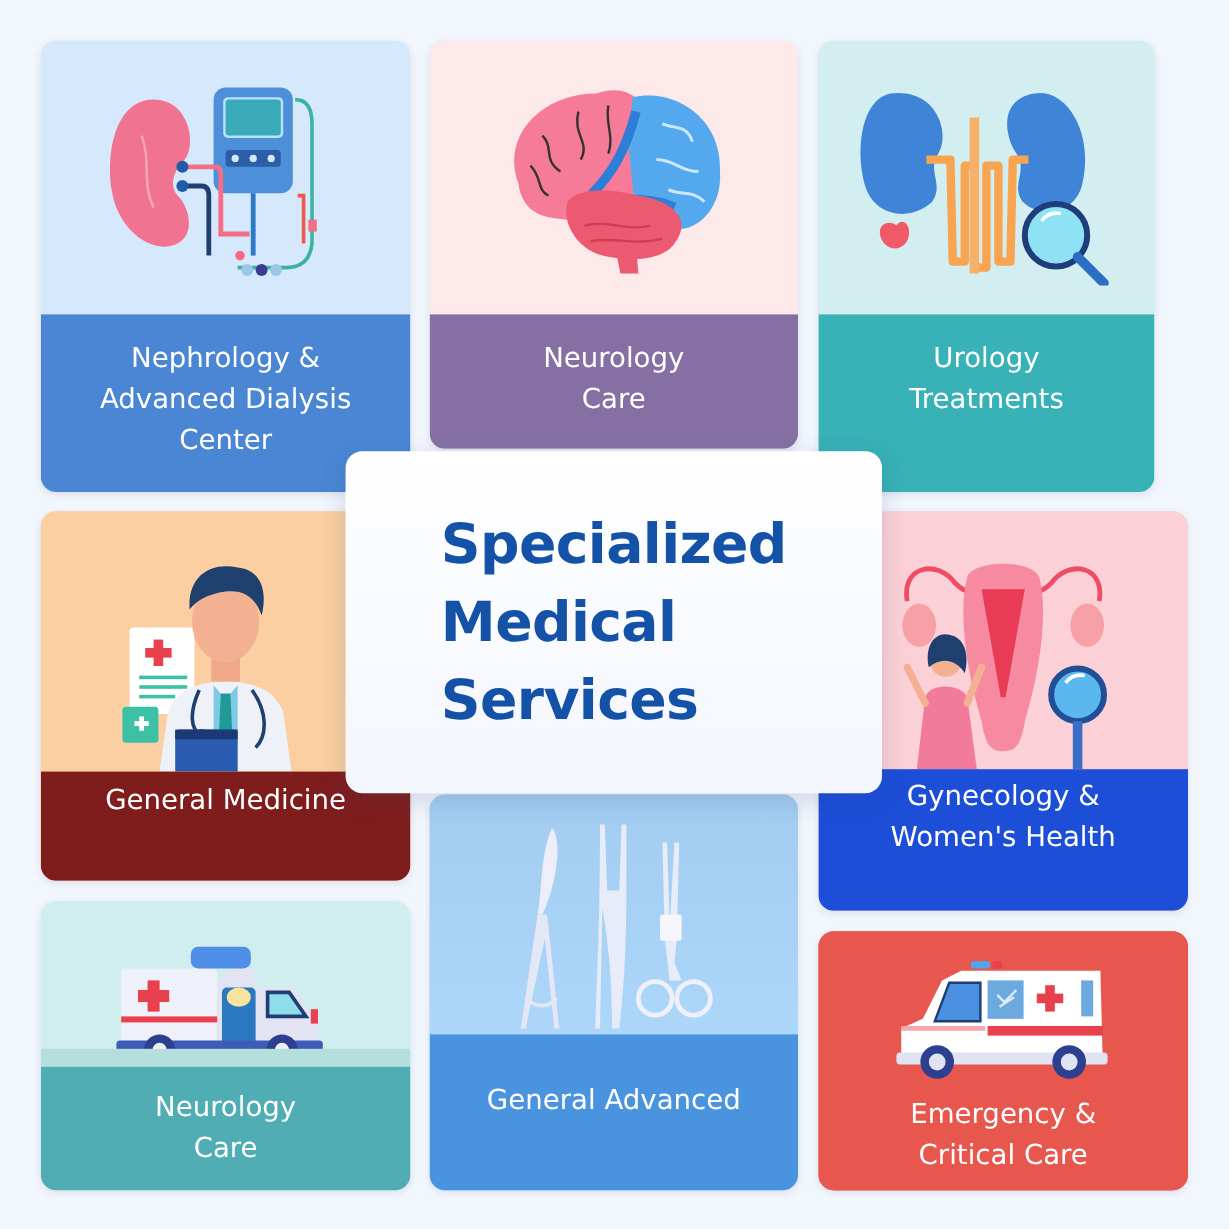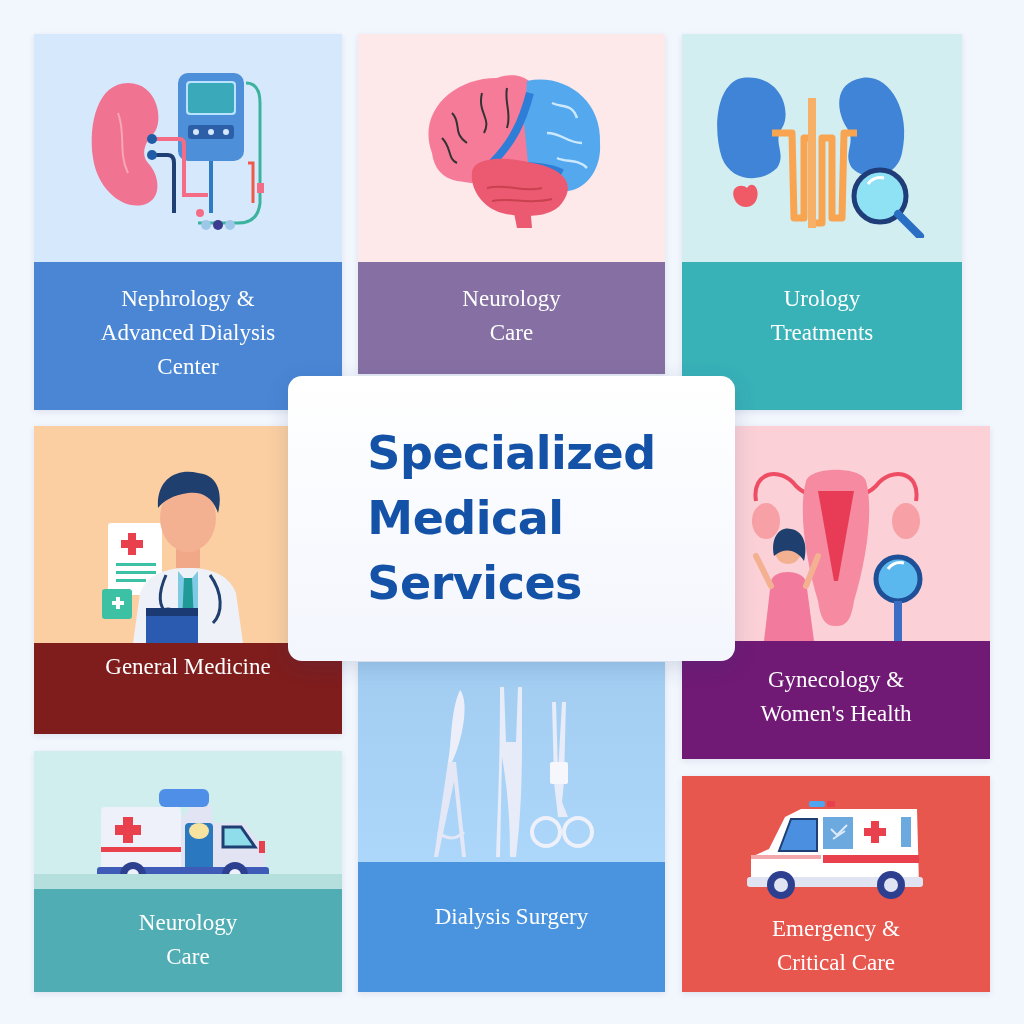--- a/index.html
+++ b/index.html
@@ -4,25 +4,24 @@
 <style>
   * { box-sizing: border-box; margin: 0; padding: 0; }
   html, body { width: 1024px; height: 1024px; overflow: hidden; }
   body {
     background: #f2f6fd;
     font-family: "DejaVu Sans", "Liberation Sans", sans-serif;
     position: relative;
   }
   .card {
     position: absolute;
-    border-radius: 0;
+    border-radius: 13px;
     overflow: hidden;
     box-shadow: 0 2px 6px rgba(40,60,110,0.10);
     cursor: pointer;
-    font-family: Liberation Serif, serif;
   }
   .card .art {
     position: absolute; left: 0; top: 0; right: 0;
     display: flex; align-items: center; justify-content: center;
   }
   .card .band {
     position: absolute; left: 0; right: 0; bottom: 0;
     display: flex; align-items: flex-start; justify-content: center;
     color: #ffffff;
     font-size: 23px;
@@ -164,21 +163,21 @@
       <ellipse cx="180" cy="70" rx="14" ry="18" fill="#f7a0a5"></ellipse>
       <path d="M38 190 L45 130 C48 118 75 118 80 130 L88 190 Z" fill="#f27a9c"></path>
       <circle cx="62" cy="100" r="13" fill="#f4b192"></circle>
       <path d="M48 105 C44 85 55 75 65 78 C78 80 82 95 78 110 C72 100 60 95 48 105 Z" fill="#1f3f6e"></path>
       <path d="M45 135 L30 105 M80 135 L92 105" stroke="#f4b192" stroke-width="6" stroke-linecap="round"></path>
       <circle cx="172" cy="128" r="22" fill="#5bb8ef" stroke="#1f4f96" stroke-width="5"></circle>
       <rect x="168" y="150" width="8" height="40" fill="#3b6ec4"></rect>
       <path d="M162 118 Q168 110 178 112" stroke="#fff" stroke-width="3" fill="none"></path>
     </svg>
   </div>
-  <div class="band" style="top:215px;background:#701a75;padding-top:22px;">
+  <div class="band" style="top:215px;background:#1d4ed8;padding-top:6px;">
     <span>Gynecology &amp;
 Women's Health</span>
   </div>
 </div>
 
 <div class="card" style="left:34px;top:751px;width:308px;height:241px;background:#d1eeee;">
   <div class="art" style="height:138px;background:#d1eeee;align-items:flex-end;">
     <svg width="190" height="110" viewBox="0 0 190 110">
       <rect x="8" y="28" width="80" height="62" rx="4" fill="#eef0fa"></rect>
       <path d="M88 40 L88 90 L172 90 L172 70 L150 44 L120 44 L118 26 L100 26 Z" fill="#e2e4f4"></path>
@@ -211,21 +210,21 @@
       <path d="M36 80 L44 80 L54 175 L50 175 L42 100 L26 175 L22 175 Z" fill="#e4e7f5"></path>
       <path d="M26 150 Q40 162 52 150" stroke="#e4e7f5" stroke-width="3" fill="none"></path>
       <path d="M88 5 L92 5 L94 60 L104 60 L106 5 L110 5 L110 60 C110 110 108 140 104 175 L98 175 C98 140 96 110 90 75 L88 175 L84 175 C86 120 88 80 88 5 Z" fill="#e8ebf8"></path>
       <path d="M140 20 L144 20 L146 90 L150 20 L154 20 L152 100 L150 120 L156 135 L146 135 L142 100 Z" fill="#e8ebf8"></path>
       <rect x="138" y="80" width="18" height="22" rx="2" fill="#f6f7fc"></rect>
       <circle cx="134" cy="150" r="14" fill="none" stroke="#eef0fa" stroke-width="4"></circle>
       <circle cx="166" cy="150" r="14" fill="none" stroke="#eef0fa" stroke-width="4"></circle>
     </svg>
   </div>
   <div class="band" style="top:200px;background:#4a94df;padding-top:38px;">
-    <span>Dialysis Surgery</span>
+    <span>General Advanced</span>
   </div>
 </div>
 
 <div class="card" style="left:682px;top:776px;width:308px;height:216px;background:#e8574e;">
   <div class="art" style="height:130px;background:#e8574e;align-items:flex-end;padding-bottom:4px;">
     <svg width="190" height="105" viewBox="0 0 190 105">
       <rect x="68" y="4" width="16" height="6" rx="2" fill="#4fa6f0"></rect>
         <rect x="86" y="4" width="8" height="6" rx="1" fill="#e8404d"></rect>
       <path d="M60 12 L176 12 L178 88 L10 88 L10 60 L28 52 L44 20 Z" fill="#ffffff"></path>
       <path d="M50 22 L76 22 L76 54 L38 54 Z" fill="#4a8fe0" stroke="#1f3f74" stroke-width="2"></path>

